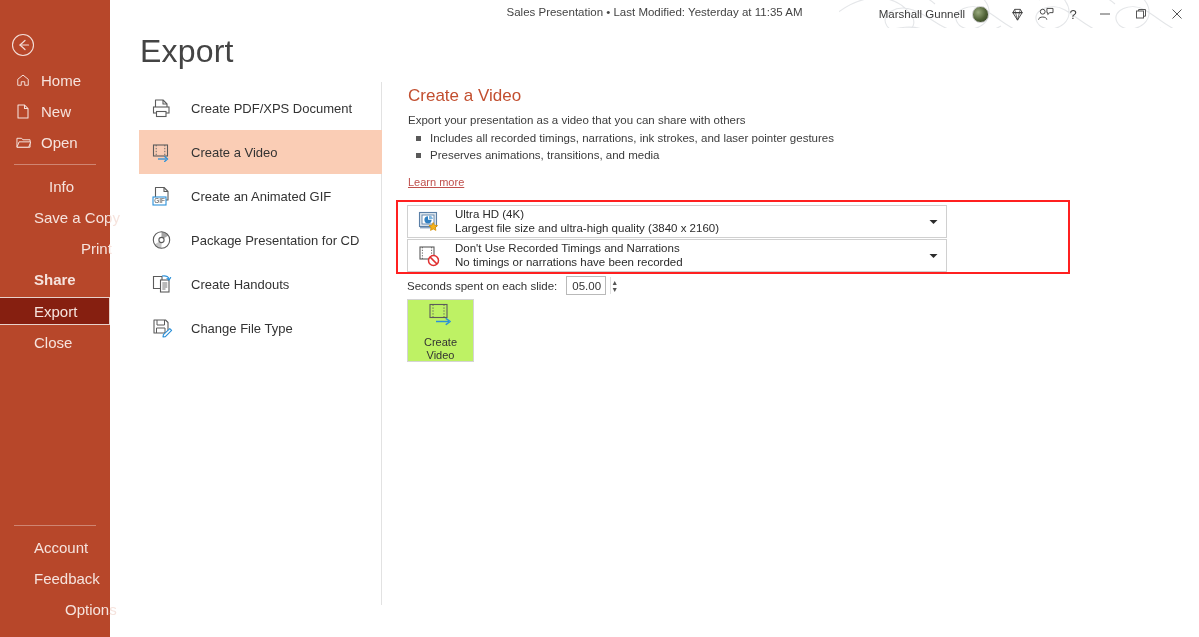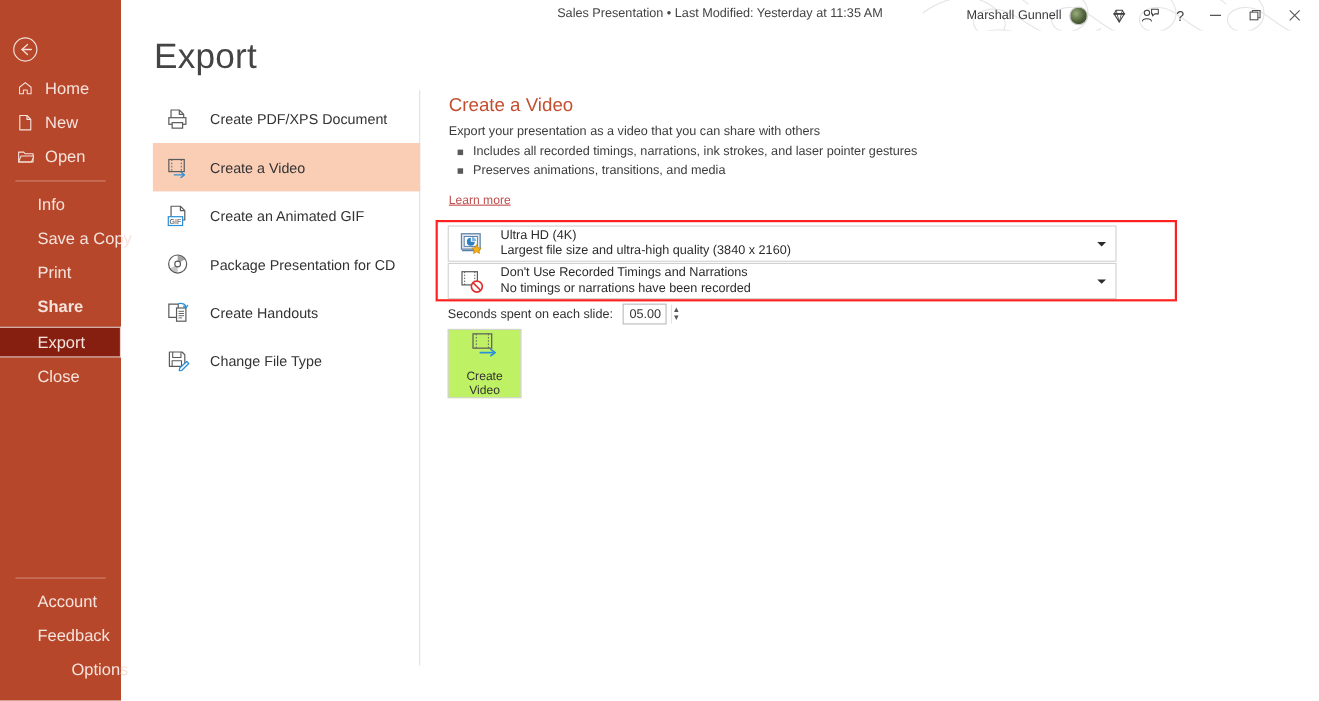--- a/index.html
+++ b/index.html
@@ -132,21 +132,21 @@
   
   .annot {
     position: absolute; left: 396px; top: 200px;
     width: 674px; height: 74px;
     border: 2px solid #FF2020; background: transparent;
     pointer-events: none;
   }
 
   
   .dd {
-    position: absolute; left: 407px; width: 608px; height: 33px;
+    position: absolute; left: 407px; width: 540px; height: 33px;
     border: 1px solid #d0d0d0; background: #ffffff;
     display: flex; align-items: center; cursor: pointer;
   }
   .dd.one { top: 205px; }
   .dd.two { top: 239px; }
   .dd .dico { width: 30px; height: 26px; margin-left: 7px;
     display: flex; align-items: center; justify-content: center; }
   .dd .dtext { margin-left: 10px; flex: 1; }
   .dd .dt1 { font-size: 11.5px; color: #2b2b2b; line-height: 14px; }
   .dd .dt2 { font-size: 11.5px; color: #2b2b2b; line-height: 15px; }
@@ -228,27 +228,27 @@
         <svg width="15" height="13" viewBox="0 0 16 13">
           <path d="M1 11.5 V2 H6 L7.3 3.6 H15 V11.5 Z" fill="none" stroke="#f6e3dd" stroke-width="1.05" stroke-linejoin="round"></path>
           <path d="M1 11.5 L3.3 5.8 H15.8 L13.5 11.5 Z" fill="#B7472A" stroke="#f6e3dd" stroke-width="1.05" stroke-linejoin="round"></path>
         </svg>
       </span>
       <span class="nlabel">Open</span>
     </div>
 
     <div class="nav-sep" style="top:164px;"></div>
 
-    <div class="nav-item plain" style="top:173px;">
+    <div class="nav-item plain" style="top:173px;padding-left:15px;">
       <span class="nlabel">Info</span>
     </div>
     <div class="nav-item plain" style="top:204px;">
       <span class="nlabel">Save a Copy</span>
     </div>
-    <div class="nav-item plain" style="top:235px;">
+    <div class="nav-item plain" style="top:235px;padding-left:47px;">
       <span class="nlabel">Print</span>
     </div>
     <div class="nav-item plain" style="top:266px;font-weight:bold;">
       <span class="nlabel">Share</span>
     </div>
     <div class="nav-item plain selected" style="top:297px;height:28px;">
       <span class="nlabel">Export</span>
     </div>
     <div class="nav-item plain" style="top:329px;">
       <span class="nlabel">Close</span>

